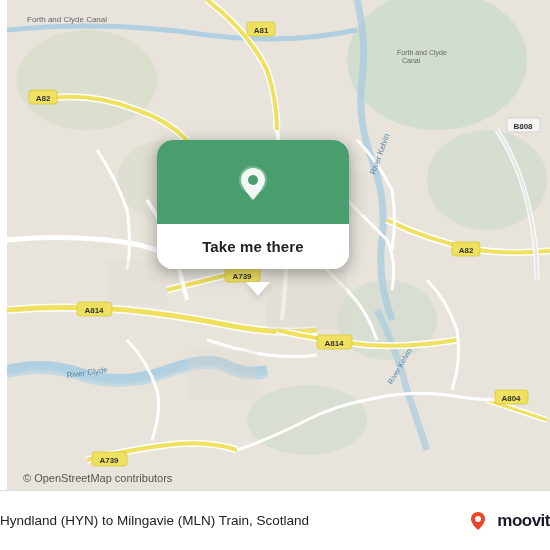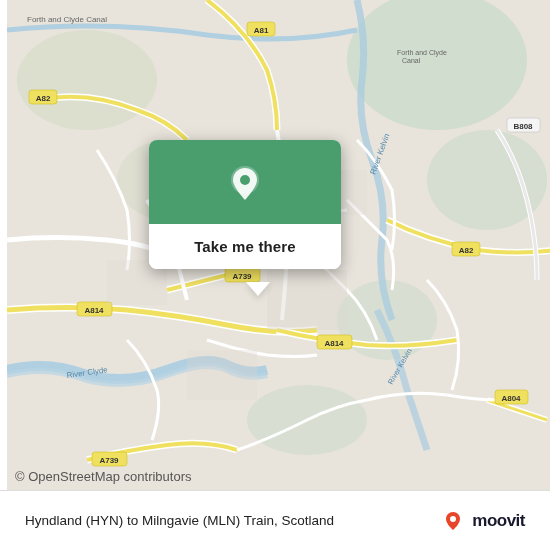--- a/index.html
+++ b/index.html
@@ -25,24 +25,24 @@
       position: absolute;
       top: 0; left: 0;
       width: 100%;
       height: 100%;
     }
 
     
     .popup-card {
       position: absolute;
       top: 140px;
-      left: 142px;
+      left: 150px;
       width: 192px;
       background: white;
-      border-radius: 8px;
+      border-radius: 16px;
       box-shadow: 0 4px 16px rgba(0,0,0,0.35);
       display: flex;
       flex-direction: column;
       align-items: center;
       overflow: hidden;
       z-index: 10;
     }
 
     .popup-top {
       background: #4a9e6e;
@@ -85,21 +85,21 @@
       filter: drop-shadow(0 3px 3px rgba(0,0,0,0.15));
     }
 
     
     .bottom-bar {
       width: 550px;
       height: 60px;
       background: white;
       display: flex;
       align-items: center;
-      padding: 0 25px;
+      padding: 0 0;
       border-top: 1px solid #ddd;
       position: relative;
     }
 
     .bottom-text {
       font-size: 13.5px;
       color: #222;
       flex: 1;
     }
 
@@ -117,22 +117,22 @@
     .moovit-text {
       font-size: 17px;
       font-weight: 800;
       color: #1a1a2e;
       letter-spacing: -0.5px;
     }
 
     .copyright {
       position: absolute;
       bottom: 6px;
-      left: 8px;
-      font-size: 13px;
+      left: 16px;
+      font-size: 11px;
       color: #555;
       z-index: 5;
     }
   </style>
 </head>
 <body>
 
 <div id="map-container">
 
   <svg class="map-svg" viewBox="0 0 550 490" xmlns="http://www.w3.org/2000/svg">

